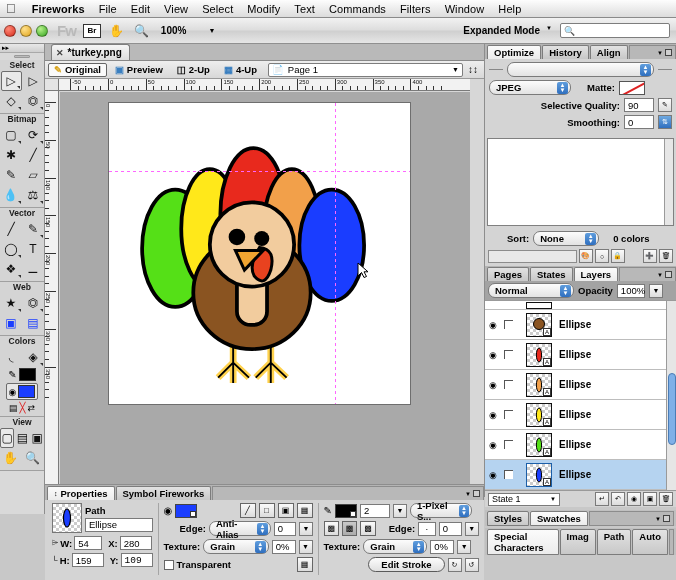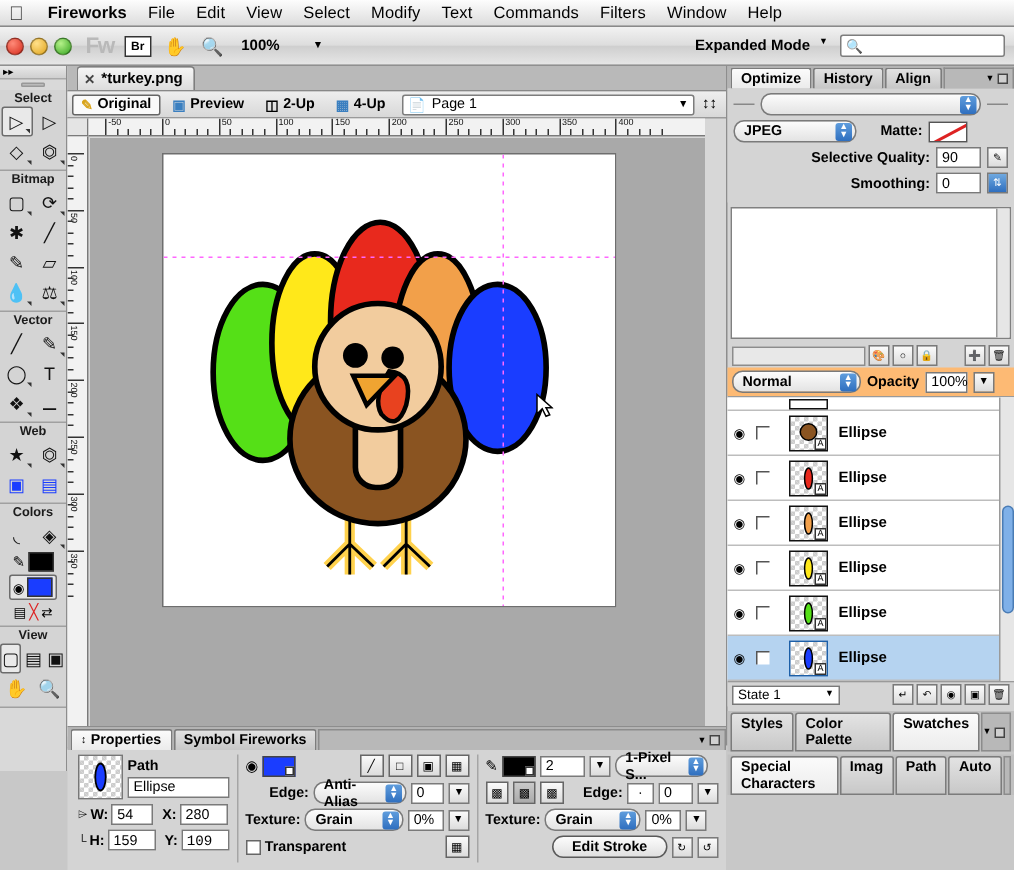--- a/index.html
+++ b/index.html
@@ -124,21 +124,21 @@
              display:flex; align-items:center; justify-content:center; font-size:7px;}
   .colorwell { width:26px; height:14px; background:#fff; border:1px solid #555; position:relative; overflow:hidden;}
   .colorwell .slash { position:absolute; left:-4px; top:6px; width:36px; height:2px; background:#d22; transform:rotate(-28deg);}
   .preview { height:88px; background:#fff; border:1px solid #808080; margin:3px 2px; position:relative;}
   .pscroll { position:absolute; right:0; top:0; width:9px; height:100%; background:#e6e6e6; border-left:1px solid #9a9a9a;}
   .sortrow { display:flex; align-items:center; gap:4px; padding:2px 4px; }
   .btnsrow { display:flex; align-items:center; gap:2px; padding:1px 3px; }
   .swatchstrip { flex:1; height:13px; background:#e8e8e8; border:1px solid #8c8c8c; }
 
   
-  .layerhdr { display:flex; align-items:center; gap:4px; padding:2px 3px; background:#fdba74;}
+  .layerhdr { display:flex; align-items:center; gap:4px; padding:2px 3px; background:#a3a3a3;}
   .layerlist { background:#fff; border-top:1px solid #9a9a9a; border-bottom:1px solid #9a9a9a; position:relative;}
   .lrow { height:30px; display:flex; align-items:center; border-bottom:1px solid #bdbdbd; background:#fff;}
   .lrow.sel { background:#b5d3f0; }
   .lrow.partial { height:9px; }
   .leye { width:16px; text-align:center; font-size:9px; }
   .llock { width:15px; display:flex; align-items:center; justify-content:center;}
   .lockbox { width:9px;height:9px;border:1px solid #555;border-right:none;border-bottom:none; background:#fff;}
   .lgap { width:10px; }
   .lthumb { width:26px; height:24px; border:1.5px solid #111; position:relative; overflow:hidden;
             background-image:linear-gradient(45deg,#ccc 25%,transparent 25%,transparent 75%,#ccc 75%),
@@ -577,31 +577,54 @@
         <span class="lbl">Smoothing:</span>
         <div class="txtfield" style="width:30px;">0</div>
         <div class="minibtn" style="background:linear-gradient(to bottom,#6fa9e0,#2f6fbf);color:#fff;">⇅</div>
       </div>
     </div>
 
     <div class="preview">
       <div class="pscroll"></div>
     </div>
 
+    <div class="sortrow">
+      <span class="lbl" style="margin-left:18px;">Sort:</span>
+      <div class="combo" style="width:66px;">
+        <span>None</span>
+        <span class="arrows">▲<br>▼</span>
+      </div>
+      <span class="lbl" style="margin-left:10px;">0 colors</span>
+    </div>
 
     <div class="btnsrow">
       <div class="swatchstrip"></div>
       <div class="minibtn">🎨</div>
       <div class="minibtn">○</div>
       <div class="minibtn">🔒</div>
       <span style="width:14px;"></span>
       <div class="minibtn">➕</div>
       <div class="minibtn">🗑</div>
     </div>
 
+    <div class="ptabbar" style="margin-top:2px;">
+      <div class="ptab">
+          <span>Pages</span>
+        </div>
+      <div class="ptab">
+          <span>States</span>
+        </div>
+      <div class="ptab active">
+          <span>Layers</span>
+        </div>
+      <div class="ptabfill">
+          <span class="caret">▼</span>
+          <span class="dot-sq"></span>
+        </div>
+    </div>
 
     <div class="layerhdr">
       <div class="combo" style="width:86px;">
         <span>Normal</span>
         <span class="arrows">▲<br>▼</span>
       </div>
       <span class="lbl">Opacity</span>
       <div class="txtfield" style="width:28px;">100%</div>
       <div class="minibtn">▼</div>
     </div>
@@ -710,21 +733,20 @@
       <span style="flex:1;"></span>
       <div class="minibtn">↵</div>
       <div class="minibtn">↶</div>
       <div class="minibtn">◉</div>
       <div class="minibtn">▣</div>
       <div class="minibtn">🗑</div>
     </div>
 
     <div class="btabrow" style="margin-top:3px;">
       <div class="btab"><span>Styles</span></div>
-      <div class="btab"><span>Color Palette</span></div>
       <div class="btab active"><span>Swatches</span></div>
       <div class="btabfill">
           <span class="caret">▼</span>
           <span class="dot-sq"></span>
         </div>
     </div>
 
     <div class="btabrow" style="margin-top:2px;">
       <div class="btab active"><span>Special Characters</span></div>
       <div class="btab"><span>Imag</span></div>

